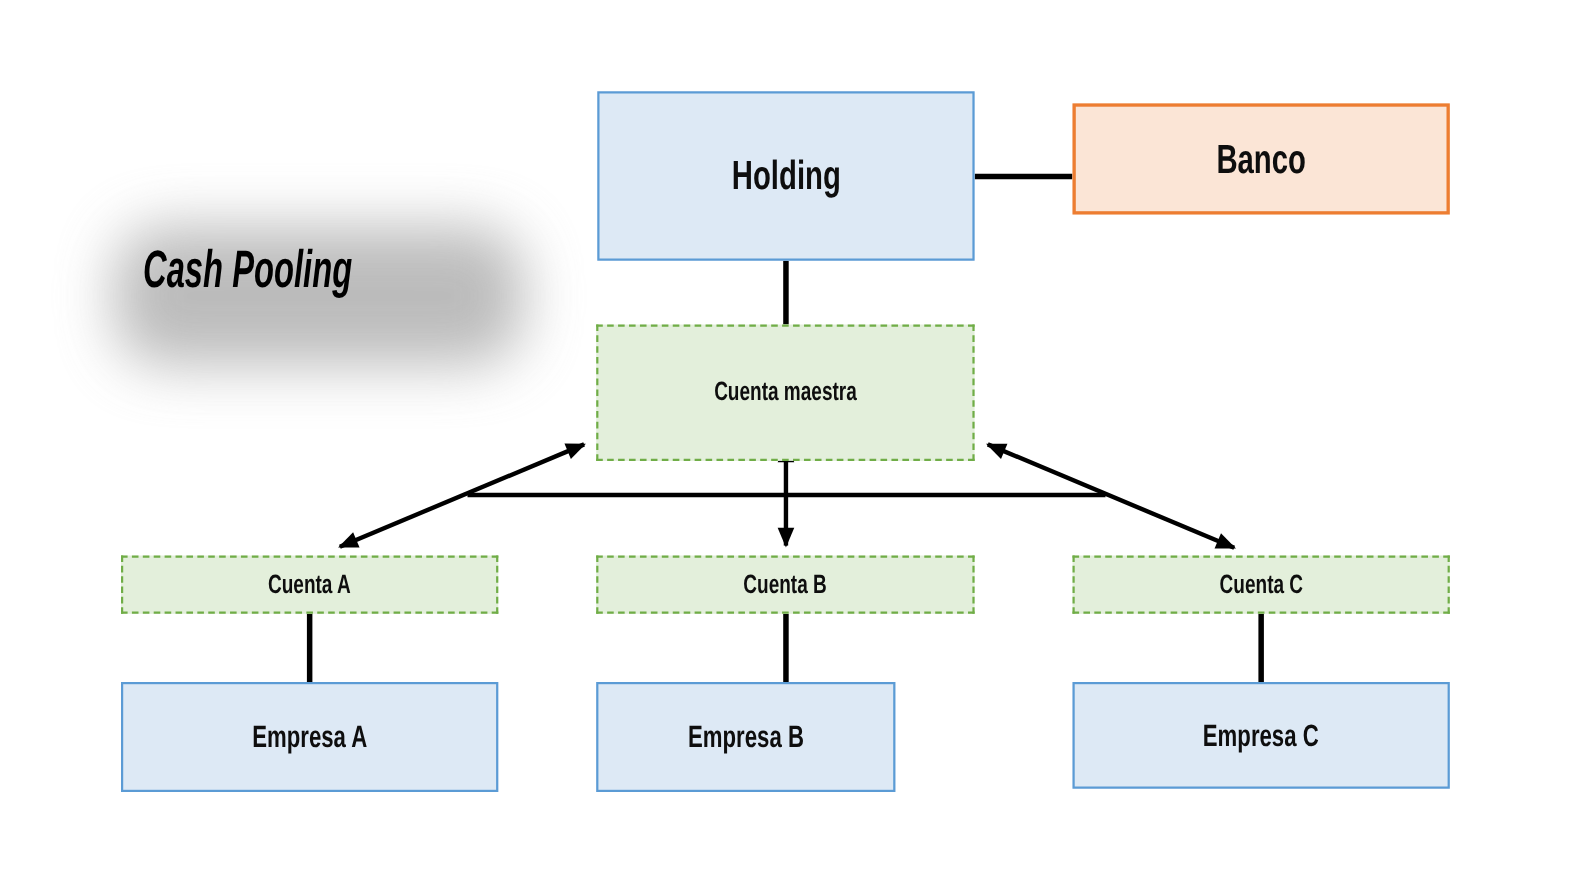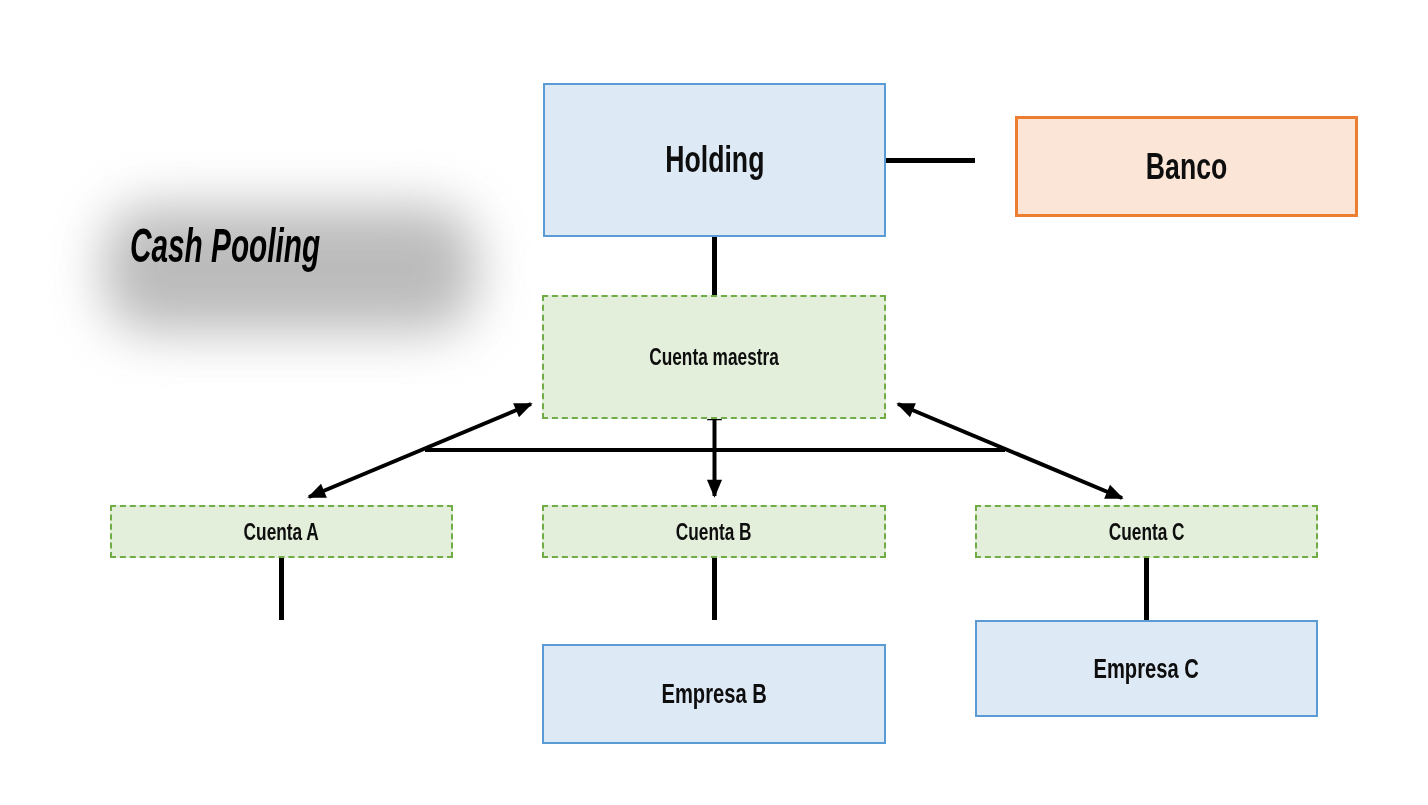--- a/index.html
+++ b/index.html
@@ -23,27 +23,27 @@
   .company{background:var(--company-fill);border:2px solid var(--company-border);}
   .account{background:var(--account-fill);border:2px dashed var(--account-border);}
   .bank{background:var(--bank-fill);border:3px solid var(--bank-border);}
 
   .condensed{display:inline-block;transform:scaleX(0.72);transform-origin:center center;white-space:nowrap;}
   .fs-lg{font-size:37px;}   
   .fs-md{font-size:28px;}   
   .fs-sm{font-size:24px;}   
 
   .holding {left:543px;top:83px; width:343px;height:154px;}
-  .banco   {left:975px;top:116px;width:343px;height:101px;margin-left:40px;}
+  .banco   {left:975px;top:94px;width:343px;height:101px;}
   .maestra {left:542px;top:295px;width:344px;height:124px;}
   .cuentaA {left:110px;top:505px;width:343px;height:53px;}
   .cuentaB {left:542px;top:505px;width:344px;height:53px;}
   .cuentaC {left:975px;top:505px;width:343px;height:53px;}
   .empresaA{left:110px;top:620px;width:343px;height:100px;}
-  .empresaB{left:542px;top:620px;width:344px;height:100px;margin-top:24px;}
+  .empresaB{left:542px;top:620px;width:272px;height:100px;}
   .empresaC{left:975px;top:620px;width:343px;height:97px;}
 
   
   .title{position:absolute;left:130px;top:222px;z-index:0;
          font-size:48px;font-weight:bold;font-style:italic;line-height:1;
          color:var(--title-color);}
   .title .condensed{transform:scaleX(0.62);transform-origin:left center;}
   .title::before{content:"";position:absolute;z-index:-1;
          left:-26px;top:-16px;width:372px;height:126px;
          background:#ababab;opacity:0.8;border-radius:45px;filter:blur(26px);}
@@ -93,20 +93,23 @@
   <div class="node account cuentaA">
     <span class="condensed fs-sm">Cuenta A</span>
   </div>
   <div class="node account cuentaB">
     <span class="condensed fs-sm">Cuenta B</span>
   </div>
   <div class="node account cuentaC">
     <span class="condensed fs-sm">Cuenta C</span>
   </div>
 
+  <div class="node company empresaA">
+    <span class="condensed fs-md">Empresa A</span>
+  </div>
   <div class="node company empresaB">
     <span class="condensed fs-md">Empresa B</span>
   </div>
   <div class="node company empresaC">
     <span class="condensed fs-md">Empresa C</span>
   </div>
 
 </div>
 
 </body></html>

